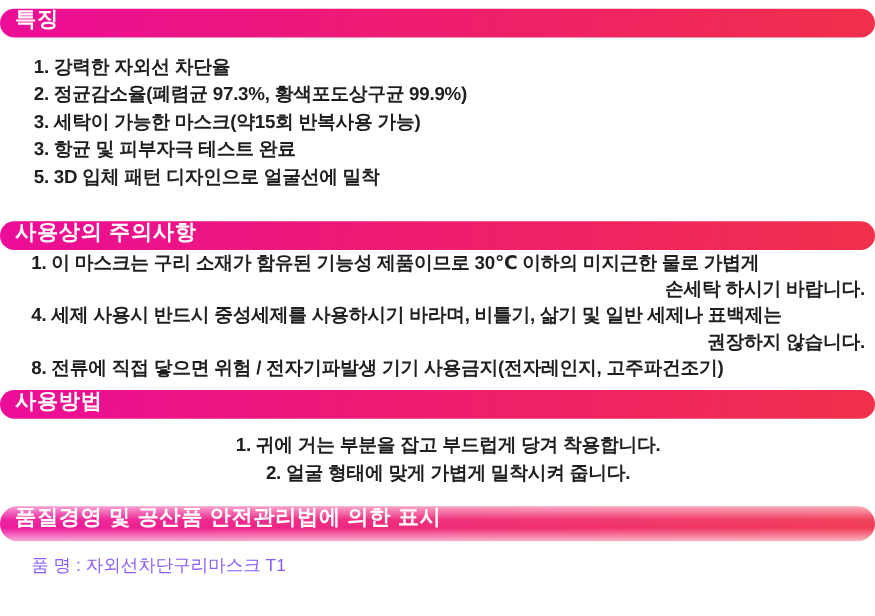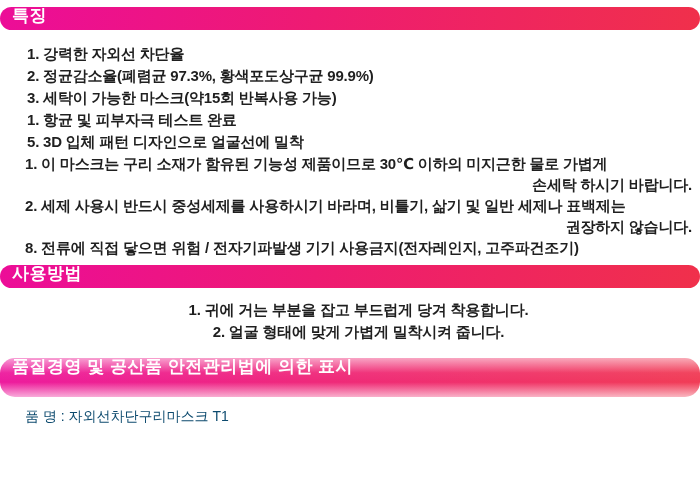--- a/index.html
+++ b/index.html
@@ -12,21 +12,21 @@
   }
   .pill{
     box-sizing:border-box;
     width:700px;height:23px;
     border-radius:13px;
     background:linear-gradient(95deg,#ec0d98 0%,#ee1b72 45%,#f0304b 100%);
     display:flex;
     padding-left:12px;
   }
   .pill.glossy{
-    height:39px;border-radius:15px;
+    height:28px;border-radius:15px;
     background:
       linear-gradient(180deg, rgba(255,255,255,0.60) 0%, rgba(255,255,255,0.10) 38%, rgba(255,255,255,0.06) 62%, rgba(255,255,255,0.65) 100%),
       linear-gradient(95deg,#ec0d98 0%,#ee1b72 45%,#f0304b 100%);
   }
   .pill-title{
     color:#ffffff;
     font-size:17px;font-weight:700;
     letter-spacing:0.5px;
     line-height:1;
     padding-bottom:2px;
@@ -38,21 +38,21 @@
     color:#1f1f1f;
     font-size:15px;font-weight:700;
     letter-spacing:-0.2px;
   }
   .line{white-space:nowrap;}
   .s1 .line{line-height:22px;}
   .s2 .line{line-height:21px;}
   .s3 .line{line-height:22px;text-align:center;}
   .line.indent{padding-left:13px;text-align:right;}
   .line.muted{
-    color:#0c4a6e;
+    color:#8b5cf6;
     font-weight:400;
     font-size:14px;
     letter-spacing:0;
   }
   .h1{margin-top:7px;}
   .b1{margin-top:13px;padding-left:27px;}
   .h2{margin-top:24px;}
   .b2{}
   .h3{margin-top:7px;}
   .b3{margin-top:11px;}
@@ -64,28 +64,31 @@
 
 <div class="page">
 
   <div class="pill h1">
     <span class="pill-title">특징</span>
   </div>
   <div class="s-body s1 b1">
     <div class="line">1. 강력한 자외선 차단율</div>
     <div class="line">2. 정균감소율(폐렴균 97.3%, 황색포도상구균 99.9%)</div>
     <div class="line">3. 세탁이 가능한 마스크(약15회 반복사용 가능)</div>
-    <div class="line">1. 항균 및 피부자극 테스트 완료</div>
+    <div class="line">3. 항균 및 피부자극 테스트 완료</div>
     <div class="line">5. 3D 입체 패턴 디자인으로 얼굴선에 밀착</div>
   </div>
 
+  <div class="pill h2">
+    <span class="pill-title">사용상의 주의사항</span>
+  </div>
   <div class="s-body s2 b2">
     <div class="line">1. 이 마스크는 구리 소재가 함유된 기능성 제품이므로 30℃ 이하의 미지근한 물로 가볍게</div>
     <div class="line indent">손세탁 하시기 바랍니다.</div>
-    <div class="line">2. 세제 사용시 반드시 중성세제를 사용하시기 바라며, 비틀기, 삶기 및 일반 세제나 표백제는</div>
+    <div class="line">4. 세제 사용시 반드시 중성세제를 사용하시기 바라며, 비틀기, 삶기 및 일반 세제나 표백제는</div>
     <div class="line indent">권장하지 않습니다.</div>
     <div class="line">8. 전류에 직접 닿으면 위험 / 전자기파발생 기기 사용금지(전자레인지, 고주파건조기)</div>
   </div>
 
   <div class="pill h3">
     <span class="pill-title">사용방법</span>
   </div>
   <div class="s-body s3 b3">
     <div class="line">1. 귀에 거는 부분을 잡고 부드럽게 당겨 착용합니다.</div>
     <div class="line">2. 얼굴 형태에 맞게 가볍게 밀착시켜 줍니다.</div>

